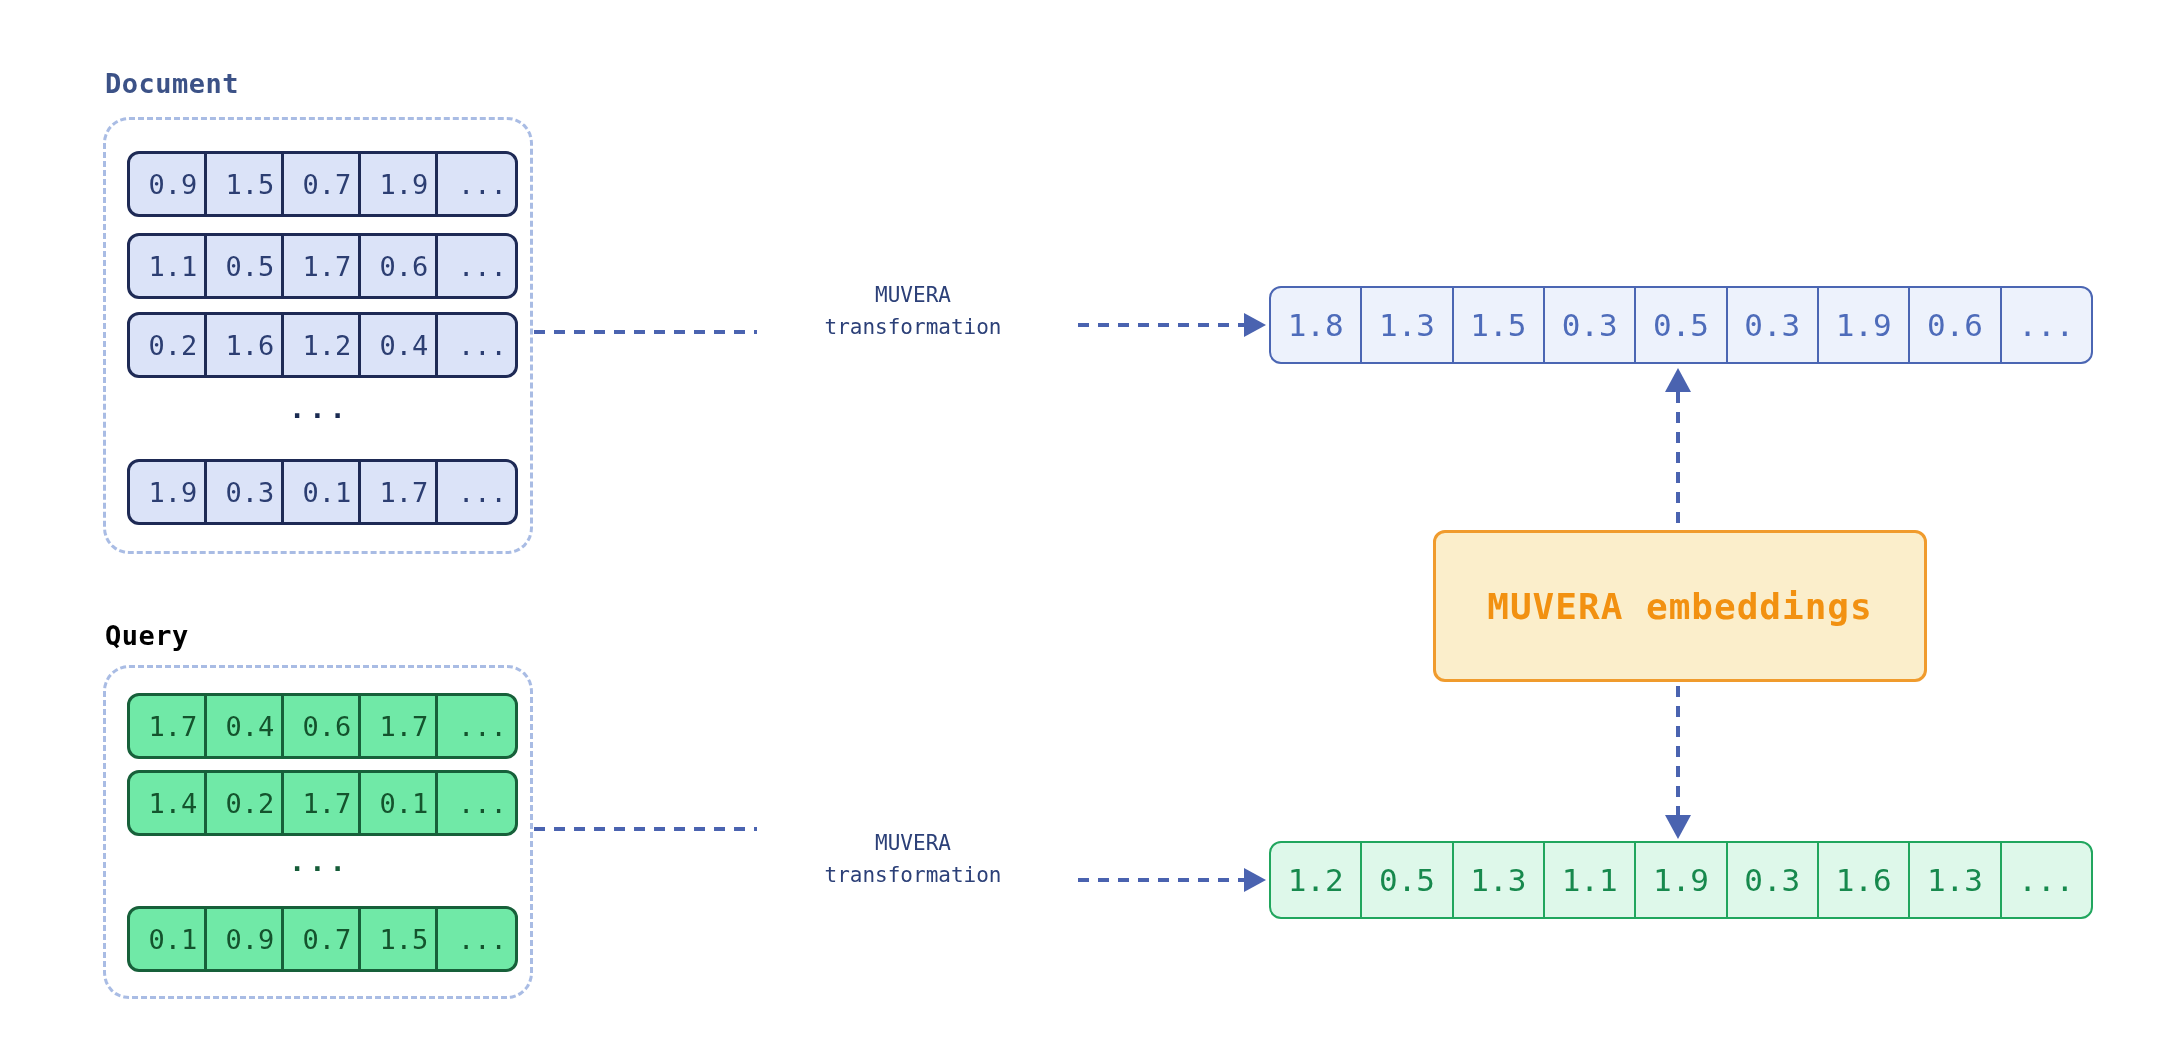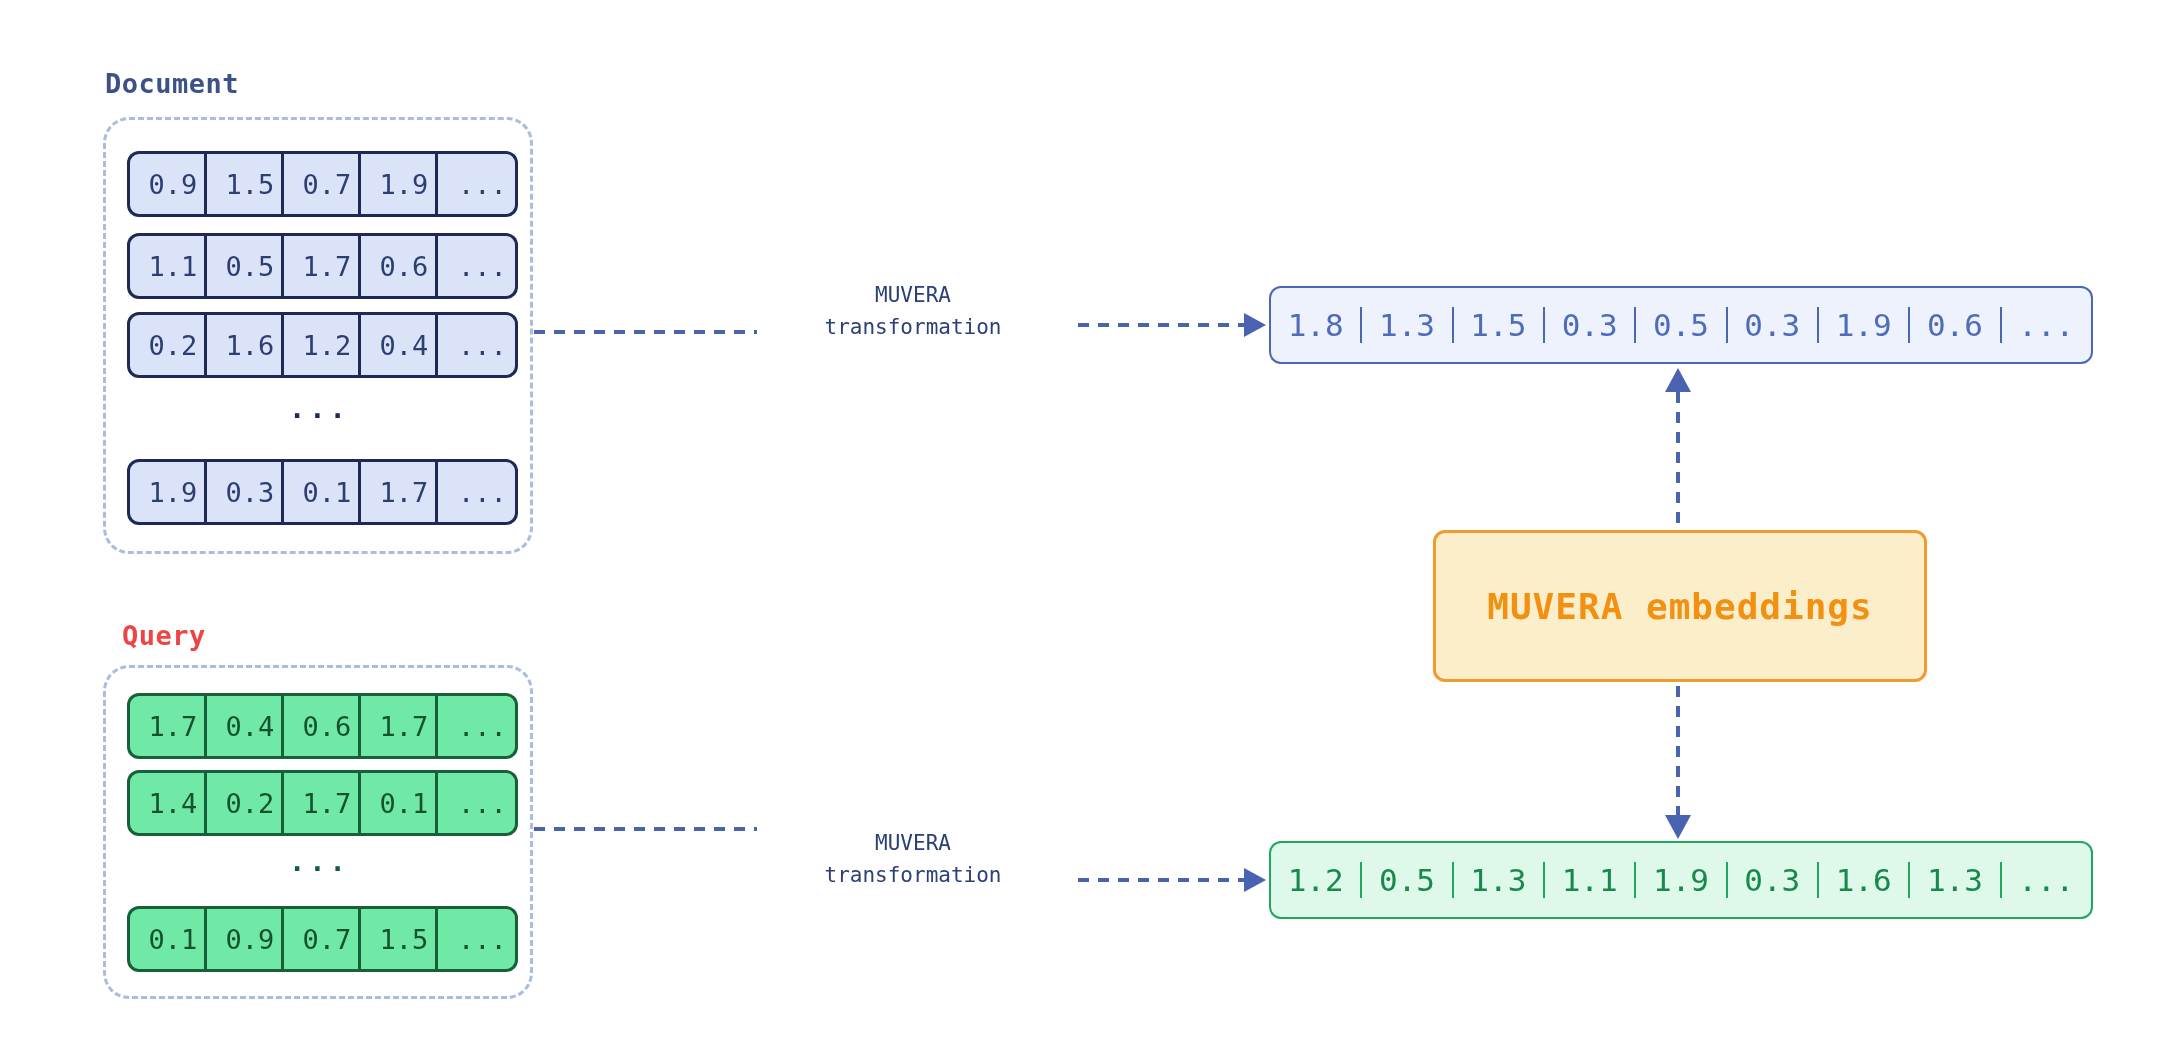--- a/index.html
+++ b/index.html
@@ -8,21 +8,21 @@
     font-family:"DejaVu Sans Mono", monospace;
   }
   
   .panel{
     position:absolute;border:3px dashed #a9bce4;border-radius:26px;background:#ffffff;
   }
   .panel-label{
     position:absolute;font-size:27px;font-weight:600;letter-spacing:.5px;
   }
   .doc-label{color:#3c5287;}
-  .query-label{color:#ef4444;margin-left:17px;}
+  .query-label{color:#000000;}
   .mrow{
     position:absolute;left:21px;display:flex;height:66px;border-radius:12px;overflow:hidden;
     box-sizing:border-box;
   }
   .mrow.doc{border:3px solid #1e2a55;background:#dbe3f8;}
   .mrow.qry{border:3px solid #17603a;background:#70e9a7;}
   .mc{
     width:77px;box-sizing:border-box;display:flex;align-items:center;justify-content:center;
     font-size:27px;font-weight:500;padding-left:12px;
   }
@@ -56,21 +56,21 @@
     position:absolute;width:0;height:0;
     border-top:24px solid #4a63b0;border-left:13px solid transparent;border-right:13px solid transparent;
   }
   .tf-label{
     position:absolute;width:420px;text-align:center;color:#2c4078;
     font-size:21px;font-weight:500;line-height:1.5;
   }
   
   .vector{
     position:absolute;left:1269px;width:824px;height:78px;display:flex;border-radius:12px;
-    overflow:hidden;box-sizing:border-box;align-items:center;
+    overflow:hidden;box-sizing:border-box;
   }
   .vector.blue{border:2px solid #4b66b3;background:#edf2fc;}
   .vector.green{border:2px solid #21a65e;background:#def8ea;}
   .vc{
     flex:1;display:flex;align-items:center;justify-content:center;font-size:31px;font-weight:500;
     box-sizing:border-box;
   }
   .vector.blue .vc{color:#4e6cba;border-right:2px solid #4b66b3;}
   .vector.green .vc{color:#17894d;border-right:2px solid #21a65e;}
   .vector .vc:last-child{border-right:none;}

